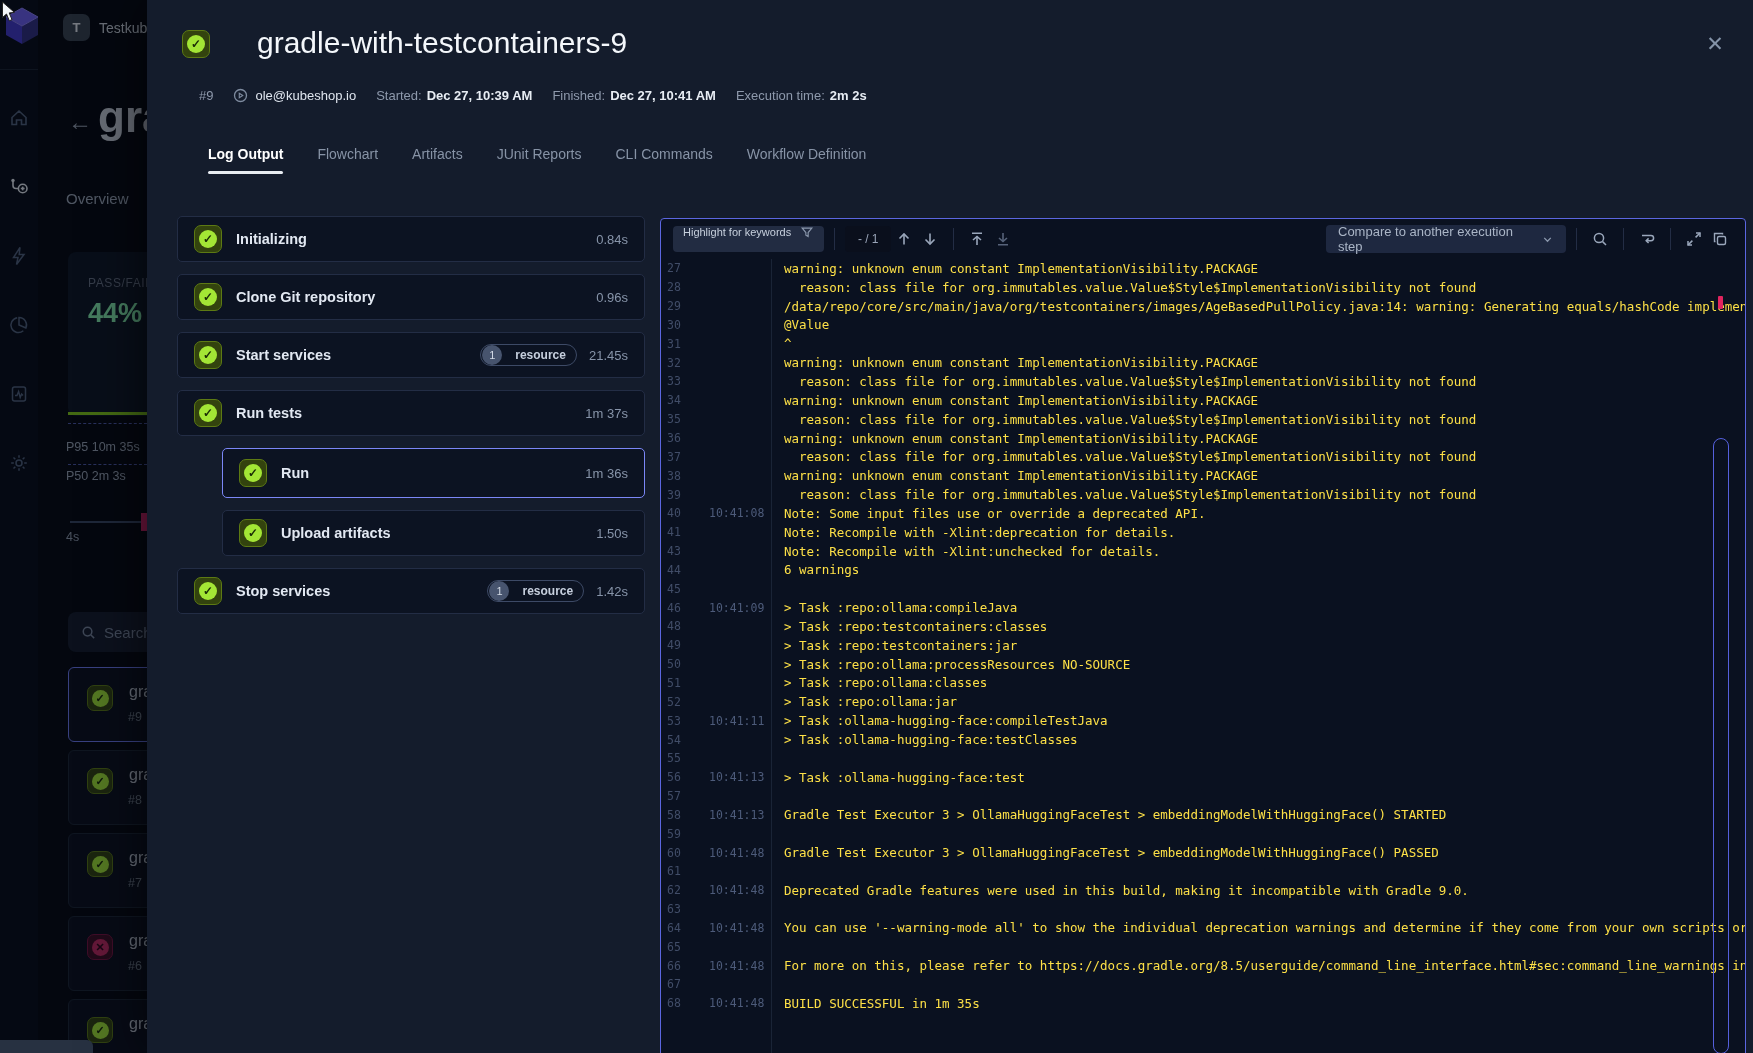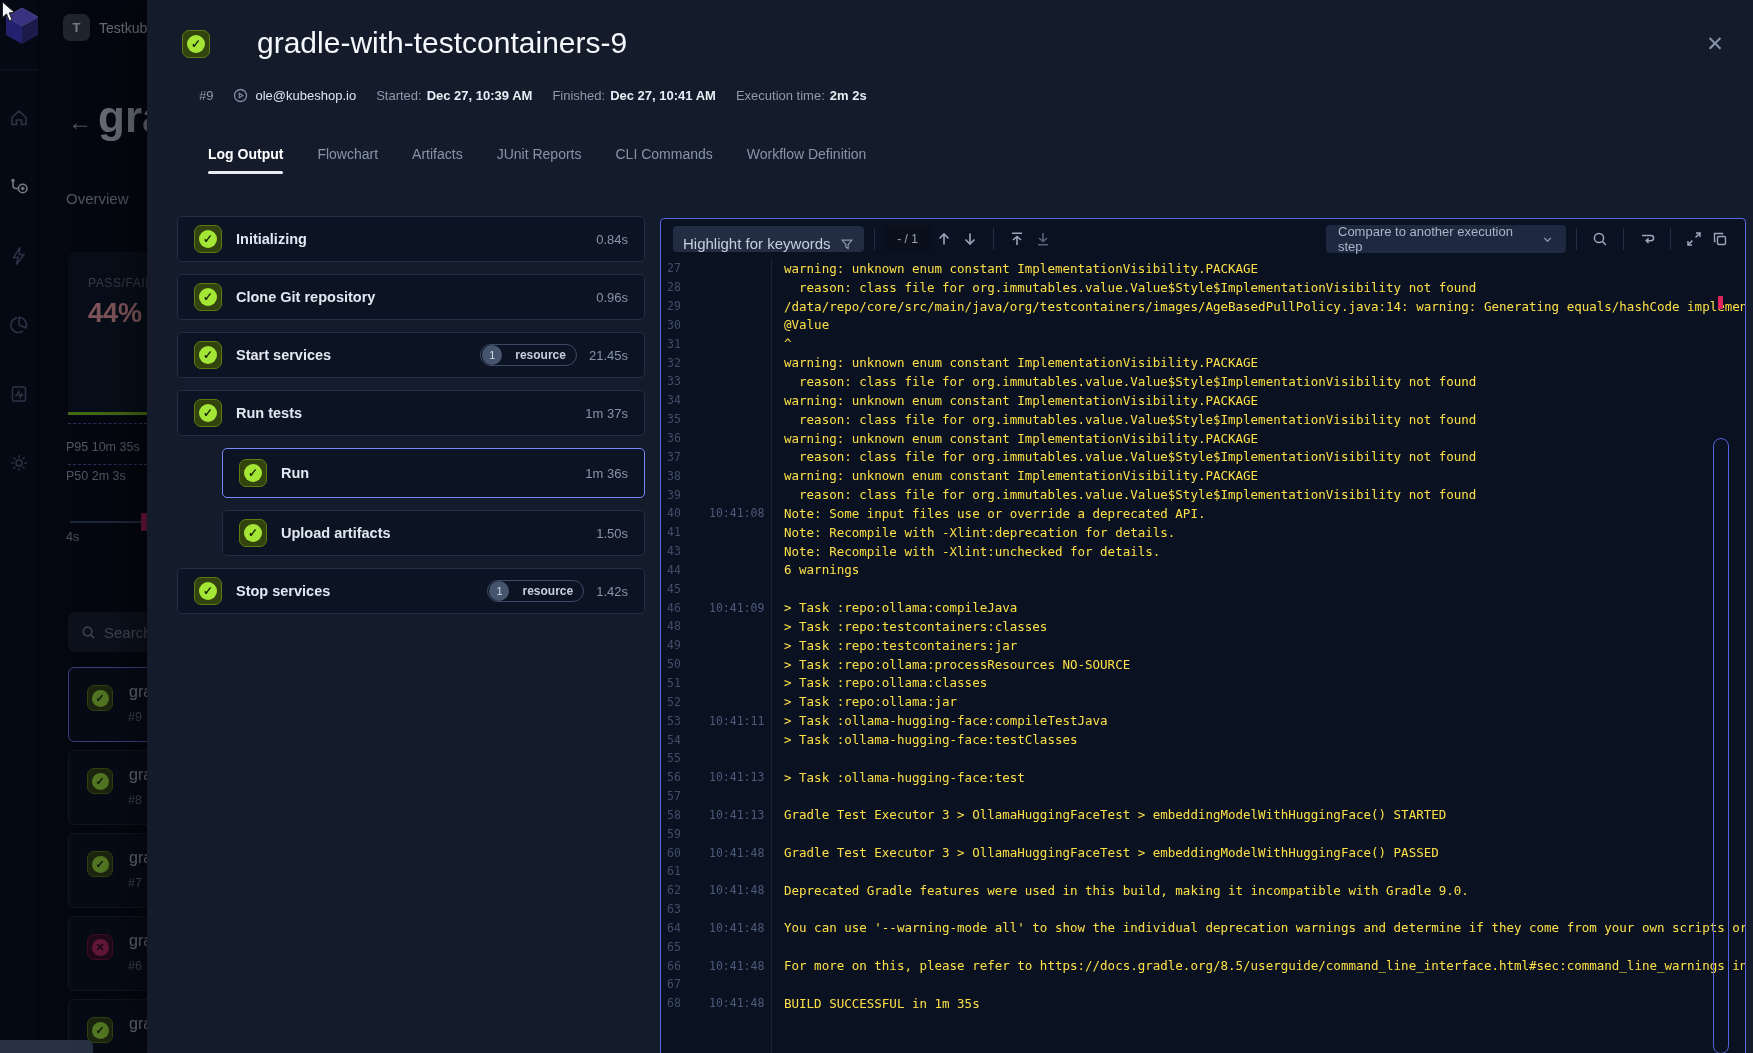--- a/index.html
+++ b/index.html
@@ -15,21 +15,21 @@
   .nav-item { position:absolute; left:5px; width:28px; height:28px; display:flex; align-items:center; justify-content:center; color:#51617c; }
   .nav-item.active { color:#e6eaf1; }
   .env-chip { position:absolute; left:63px; top:14px; width:27px; height:27px; background:#39424f; border-radius:7px;
               display:flex; align-items:center; justify-content:center; color:#e7ebf0; font-size:13px; font-weight:700; }
   .env-label { position:absolute; left:99px; top:20px; font-size:14px; color:#ccd3dd; white-space:nowrap; }
   .back-arrow { position:absolute; left:68px; top:108px; font-size:24px; color:#99a2b2; }
   .bg-heading { position:absolute; left:98px; top:92px; font-size:44px; font-weight:700; color:#c9cfd9; white-space:nowrap; }
   .bg-overview { position:absolute; left:66px; top:190px; font-size:15px; color:#9aa4b5; }
   .metrics-card { position:absolute; left:68px; top:252px; width:220px; height:164px; background:#0c1422; border-radius:8px; }
   .pf-label { position:absolute; left:88px; top:276px; font-size:12px; letter-spacing:.6px; color:#667082; }
-  .pf-value { position:absolute; left:88px; top:298px; font-size:27px; font-weight:600; color:#fca5a5; }
+  .pf-value { position:absolute; left:88px; top:298px; font-size:27px; font-weight:600; color:#86efac; }
   .green-line { position:absolute; left:68px; top:412px; width:79px; height:3px; background:#84cc16; }
   .dash { position:absolute; left:68px; width:79px; border-top:1.5px dashed #4d59a8; }
   .bg-p95 { position:absolute; left:66px; top:440px; font-size:12.5px; color:#99a3b4; white-space:nowrap; }
   .bg-p50 { position:absolute; left:66px; top:469px; font-size:12.5px; color:#99a3b4; white-space:nowrap; }
   .axis-line { position:absolute; left:70px; top:521px; width:71px; height:2px; background:#394763; }
   .red-block { position:absolute; left:141px; top:513px; width:14px; height:18px; background:#d6246a; }
   .axis-4s { position:absolute; left:66px; top:530px; font-size:12.5px; color:#8f99ab; }
   .search-box { position:absolute; left:68px; top:612px; width:220px; height:40px; background:#141b2b; border-radius:8px;
                 display:flex; align-items:center; padding-left:13px; color:#78849a; }
   .search-box span { font-size:15px; margin-left:8px; }
@@ -80,22 +80,22 @@
   .badge { display:flex; align-items:center; height:22px; border:1px solid #3d4a66; border-radius:11px; margin-right:12px; padding-right:10px; }
   .badge-num { width:20px; height:20px; margin:1px; background:#47546e; border-radius:50%; color:#d4dbe6; font-size:11px;
                display:flex; align-items:center; justify-content:center; }
   .badge-text { margin-left:12px; font-size:12px; color:#c6cfdd; font-weight:600; }
   .step-duration { font-size:13px; color:#8794a9; }
 
   
   #logpanel { position:absolute; left:513px; top:218px; width:1086px; height:845px; background:#0a1120;
               border:1px solid #5b66e0; border-radius:4px; overflow:hidden; }
   .lt-bar { position:absolute; left:0; top:0; right:0; height:40px; display:flex; align-items:center; padding:0 12px; }
-  .kw-btn { display:flex; align-items:flex-end; height:26px; background:#222c42; border-radius:4px; padding:0 10px;
-            font-size:15px; color:#c7d0dd; cursor:pointer; }
+  .kw-btn { display:flex; align-items:flex-start; height:26px; background:#222c42; border-radius:4px; padding:0 10px;
+            font-size:11px; color:#c7d0dd; cursor:pointer; }
   .kw-btn svg { margin-left:9px; color:#8b98ad; }
   .tdiv { width:1px; height:22px; background:#232d45; margin:0 10px; }
   .counter { height:26px; min-width:46px; background:#0a0f1c; border-radius:4px; color:#9aa5b8; font-size:12px;
              display:flex; align-items:center; justify-content:center; padding:0 8px; }
   .tbtn { width:26px; height:26px; display:flex; align-items:center; justify-content:center; color:#9aa7bb; cursor:pointer; }
   .tbtn.dim { color:#57637a; }
   .compare-sel { margin-left:auto; display:flex; align-items:center; justify-content:space-between; width:240px; height:28px;
                  background:#1e2840; border-radius:4px; padding:0 12px; font-size:13px; color:#aab5c6; cursor:pointer; }
   .compare-sel svg { color:#8b98ad; }
 

